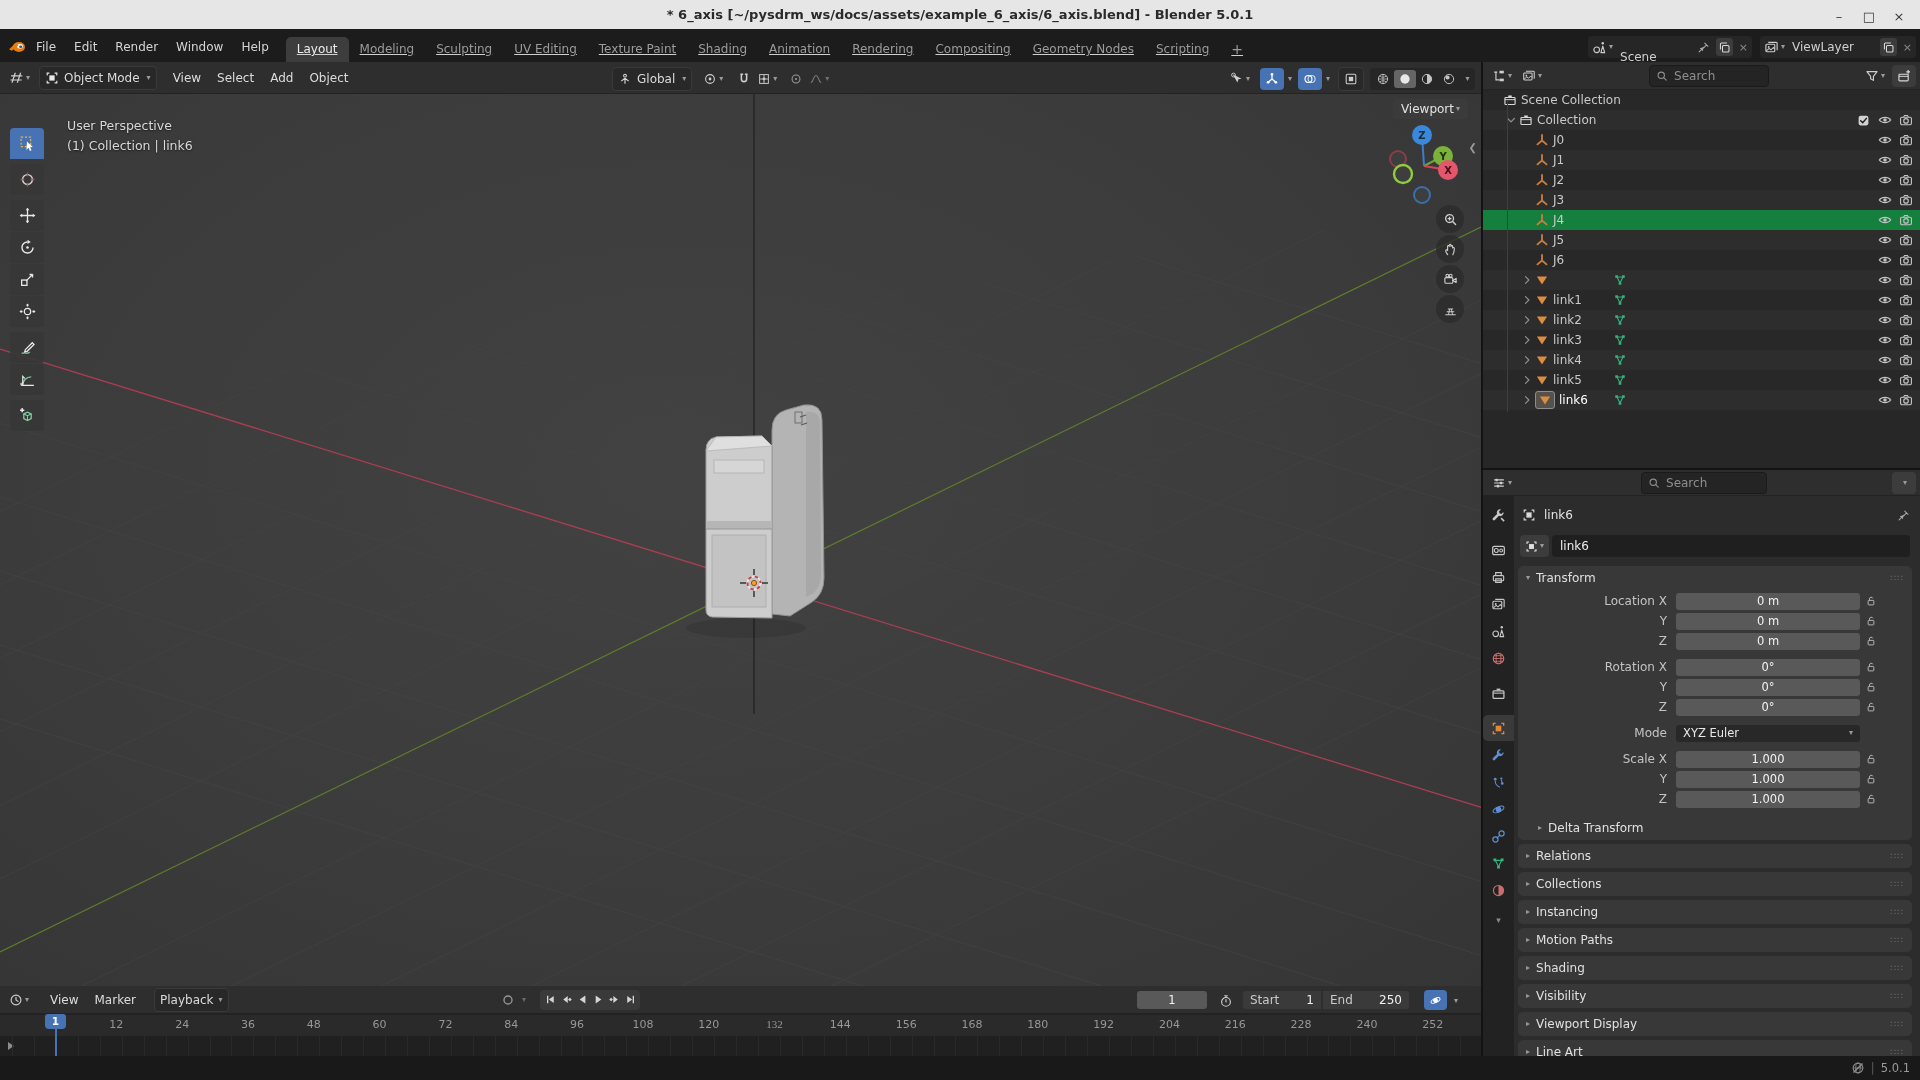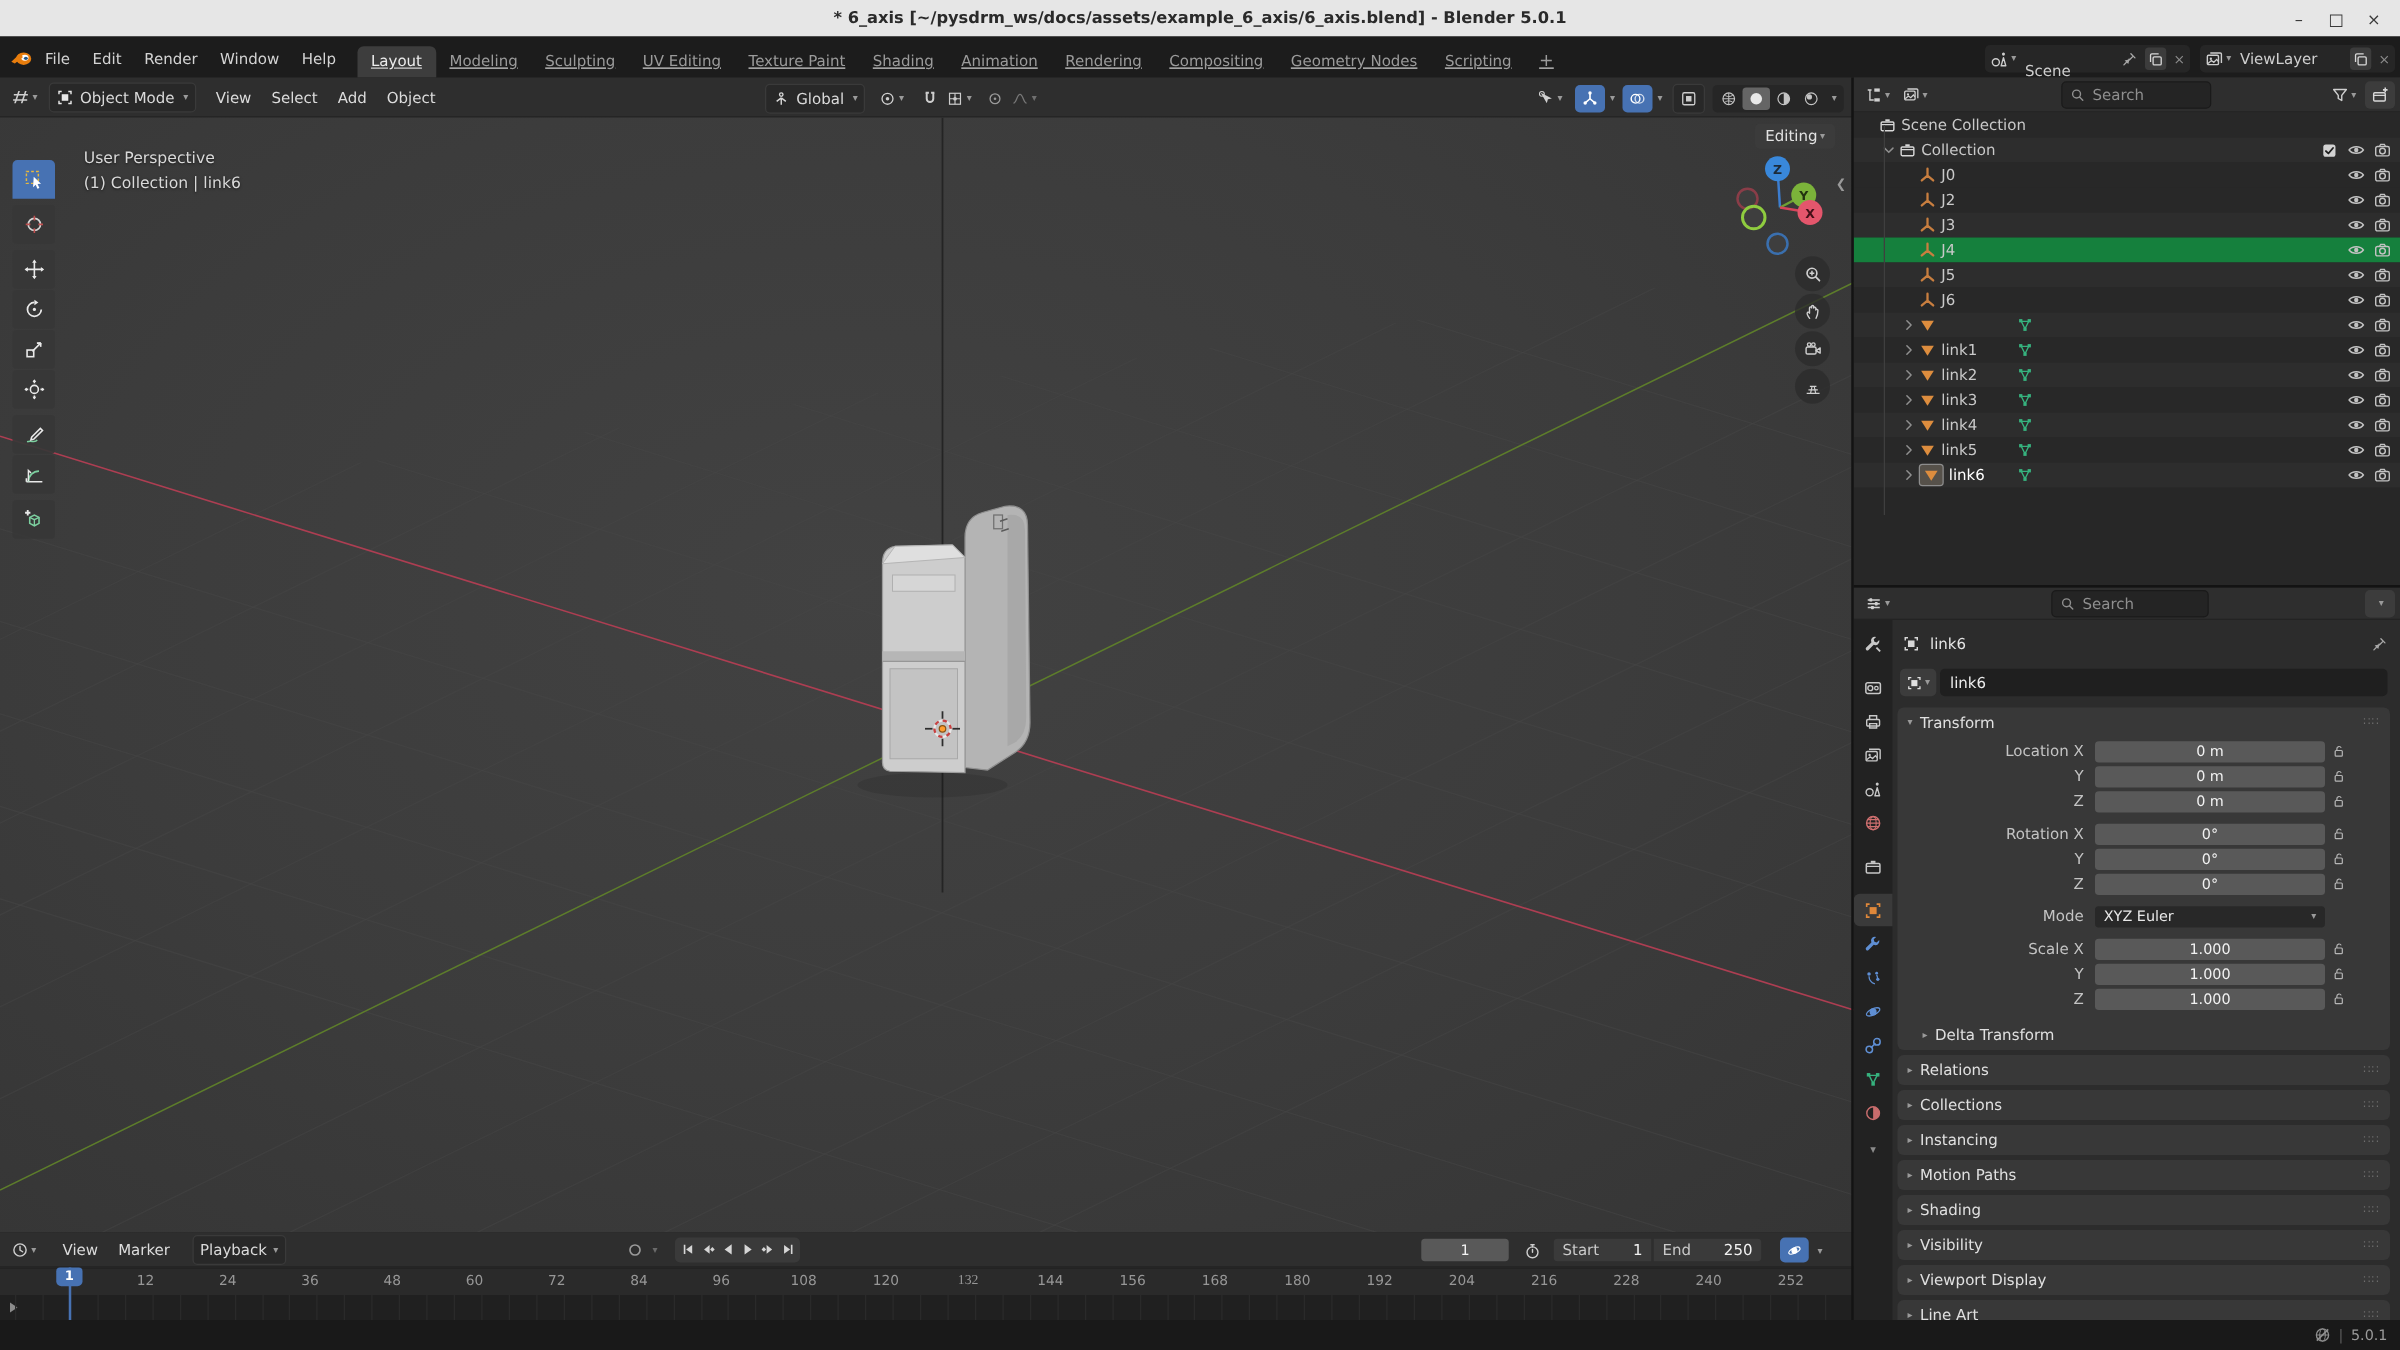--- a/index.html
+++ b/index.html
@@ -360,21 +360,21 @@
         <circle cx="1398" cy="65" r="8" fill="#44444480" stroke="#8a3d48" stroke-width="2"></circle>
         <circle cx="1403" cy="80" r="9" fill="#44444480" stroke="#8fcc3f" stroke-width="2.4"></circle>
         <circle cx="1422" cy="101" r="8" fill="#44444480" stroke="#3a6fae" stroke-width="2"></circle>
       </g>
     </svg>
 
     <div class="abs ovtext" style="left:67px;top:24px;">User Perspective</div>
     <div class="abs ovtext" style="left:67px;top:44px;">(1) Collection | link6</div>
 
     <div id="options-btn" class="abs" style="right:15px;top:5px;">
-      <span>Editing</span>
+      <span>Viewport</span>
         <span class="caret">▾</span>
     </div>
     <div class="abs" style="right:6px;top:48px;color:#9a9a9a;font-size:10px;">❮</div>
 
     <div id="vp-toolbar" class="abs" style="left:10px;top:34px;">
         <div class="tbtn active" style="margin-top:0px;border-radius:4px 4px 0 0;">
           <svg class="ic" width="17" height="17" viewBox="0 0 16 16" style="color:#e9e9e9">
             <rect x="2" y="2" width="9" height="9" fill="none" stroke="#e8b83d" stroke-width="1.1" stroke-dasharray="2 1.6"></rect>
             <path d="M7.5 6 13 11.2l-2.6.3 1.4 2.9-1.5.7-1.3-3-2 1.9Z" fill="#fff"></path>
           </svg>
@@ -554,20 +554,45 @@
         </div>
         <div class="orow" style="background:#282828;">
           <span style="width:38px;flex:none;"></span>
           <span style="width:12px;flex:none;"></span>
           <span style="margin-left:2px;display:inline-flex;">
             <svg class="ic" width="14" height="14" viewBox="0 0 16 16" style="color:#c87e3f">
               <path d="M8 8.6 8 2.2M8 8.6 2.8 13M8 8.6 13.2 13" fill="none" stroke="currentColor" stroke-width="2.1" stroke-linecap="round"></path>
             </svg>
           </span>
           <span class="nm" style="color:#c9c9c9;">J0</span>
+          <span style="flex:1;"></span>
+          <span class="slot"></span>
+          <span class="slot">
+            <svg class="ic" width="14" height="14" viewBox="0 0 16 16" style="color:#c2c2c2">
+              <path d="M1.5 8C4.2 4.1 11.8 4.1 14.5 8C11.8 11.9 4.2 11.9 1.5 8Z" fill="none" stroke="currentColor" stroke-width="1.4"></path>
+              <circle cx="8" cy="8" r="2" fill="currentColor"></circle>
+            </svg>
+          </span>
+          <span class="slot" style="margin-right:4px;">
+            <svg class="ic" width="14" height="14" viewBox="0 0 16 16" style="color:#c2c2c2">
+              <rect x="1.8" y="4.8" width="12.4" height="8.6" rx="1.6" fill="none" stroke="currentColor" stroke-width="1.3"></rect>
+              <circle cx="8" cy="9" r="2.6" fill="none" stroke="currentColor" stroke-width="1.3"></circle>
+              <path d="M5.2 4.8 6.3 2.9 9.7 2.9 10.8 4.8" fill="none" stroke="currentColor" stroke-width="1.2"></path>
+            </svg>
+          </span>
+        </div>
+        <div class="orow" style="background:#2d2d2d;">
+          <span style="width:38px;flex:none;"></span>
+          <span style="width:12px;flex:none;"></span>
+          <span style="margin-left:2px;display:inline-flex;">
+            <svg class="ic" width="14" height="14" viewBox="0 0 16 16" style="color:#c87e3f">
+              <path d="M8 8.6 8 2.2M8 8.6 2.8 13M8 8.6 13.2 13" fill="none" stroke="currentColor" stroke-width="2.1" stroke-linecap="round"></path>
+            </svg>
+          </span>
+          <span class="nm" style="color:#c9c9c9;">J1</span>
           <span style="flex:1;"></span>
           <span class="slot"></span>
           <span class="slot">
             <svg class="ic" width="14" height="14" viewBox="0 0 16 16" style="color:#c2c2c2">
               <path d="M1.5 8C4.2 4.1 11.8 4.1 14.5 8C11.8 11.9 4.2 11.9 1.5 8Z" fill="none" stroke="currentColor" stroke-width="1.4"></path>
               <circle cx="8" cy="8" r="2" fill="currentColor"></circle>
             </svg>
           </span>
           <span class="slot" style="margin-right:4px;">
             <svg class="ic" width="14" height="14" viewBox="0 0 16 16" style="color:#c2c2c2">

